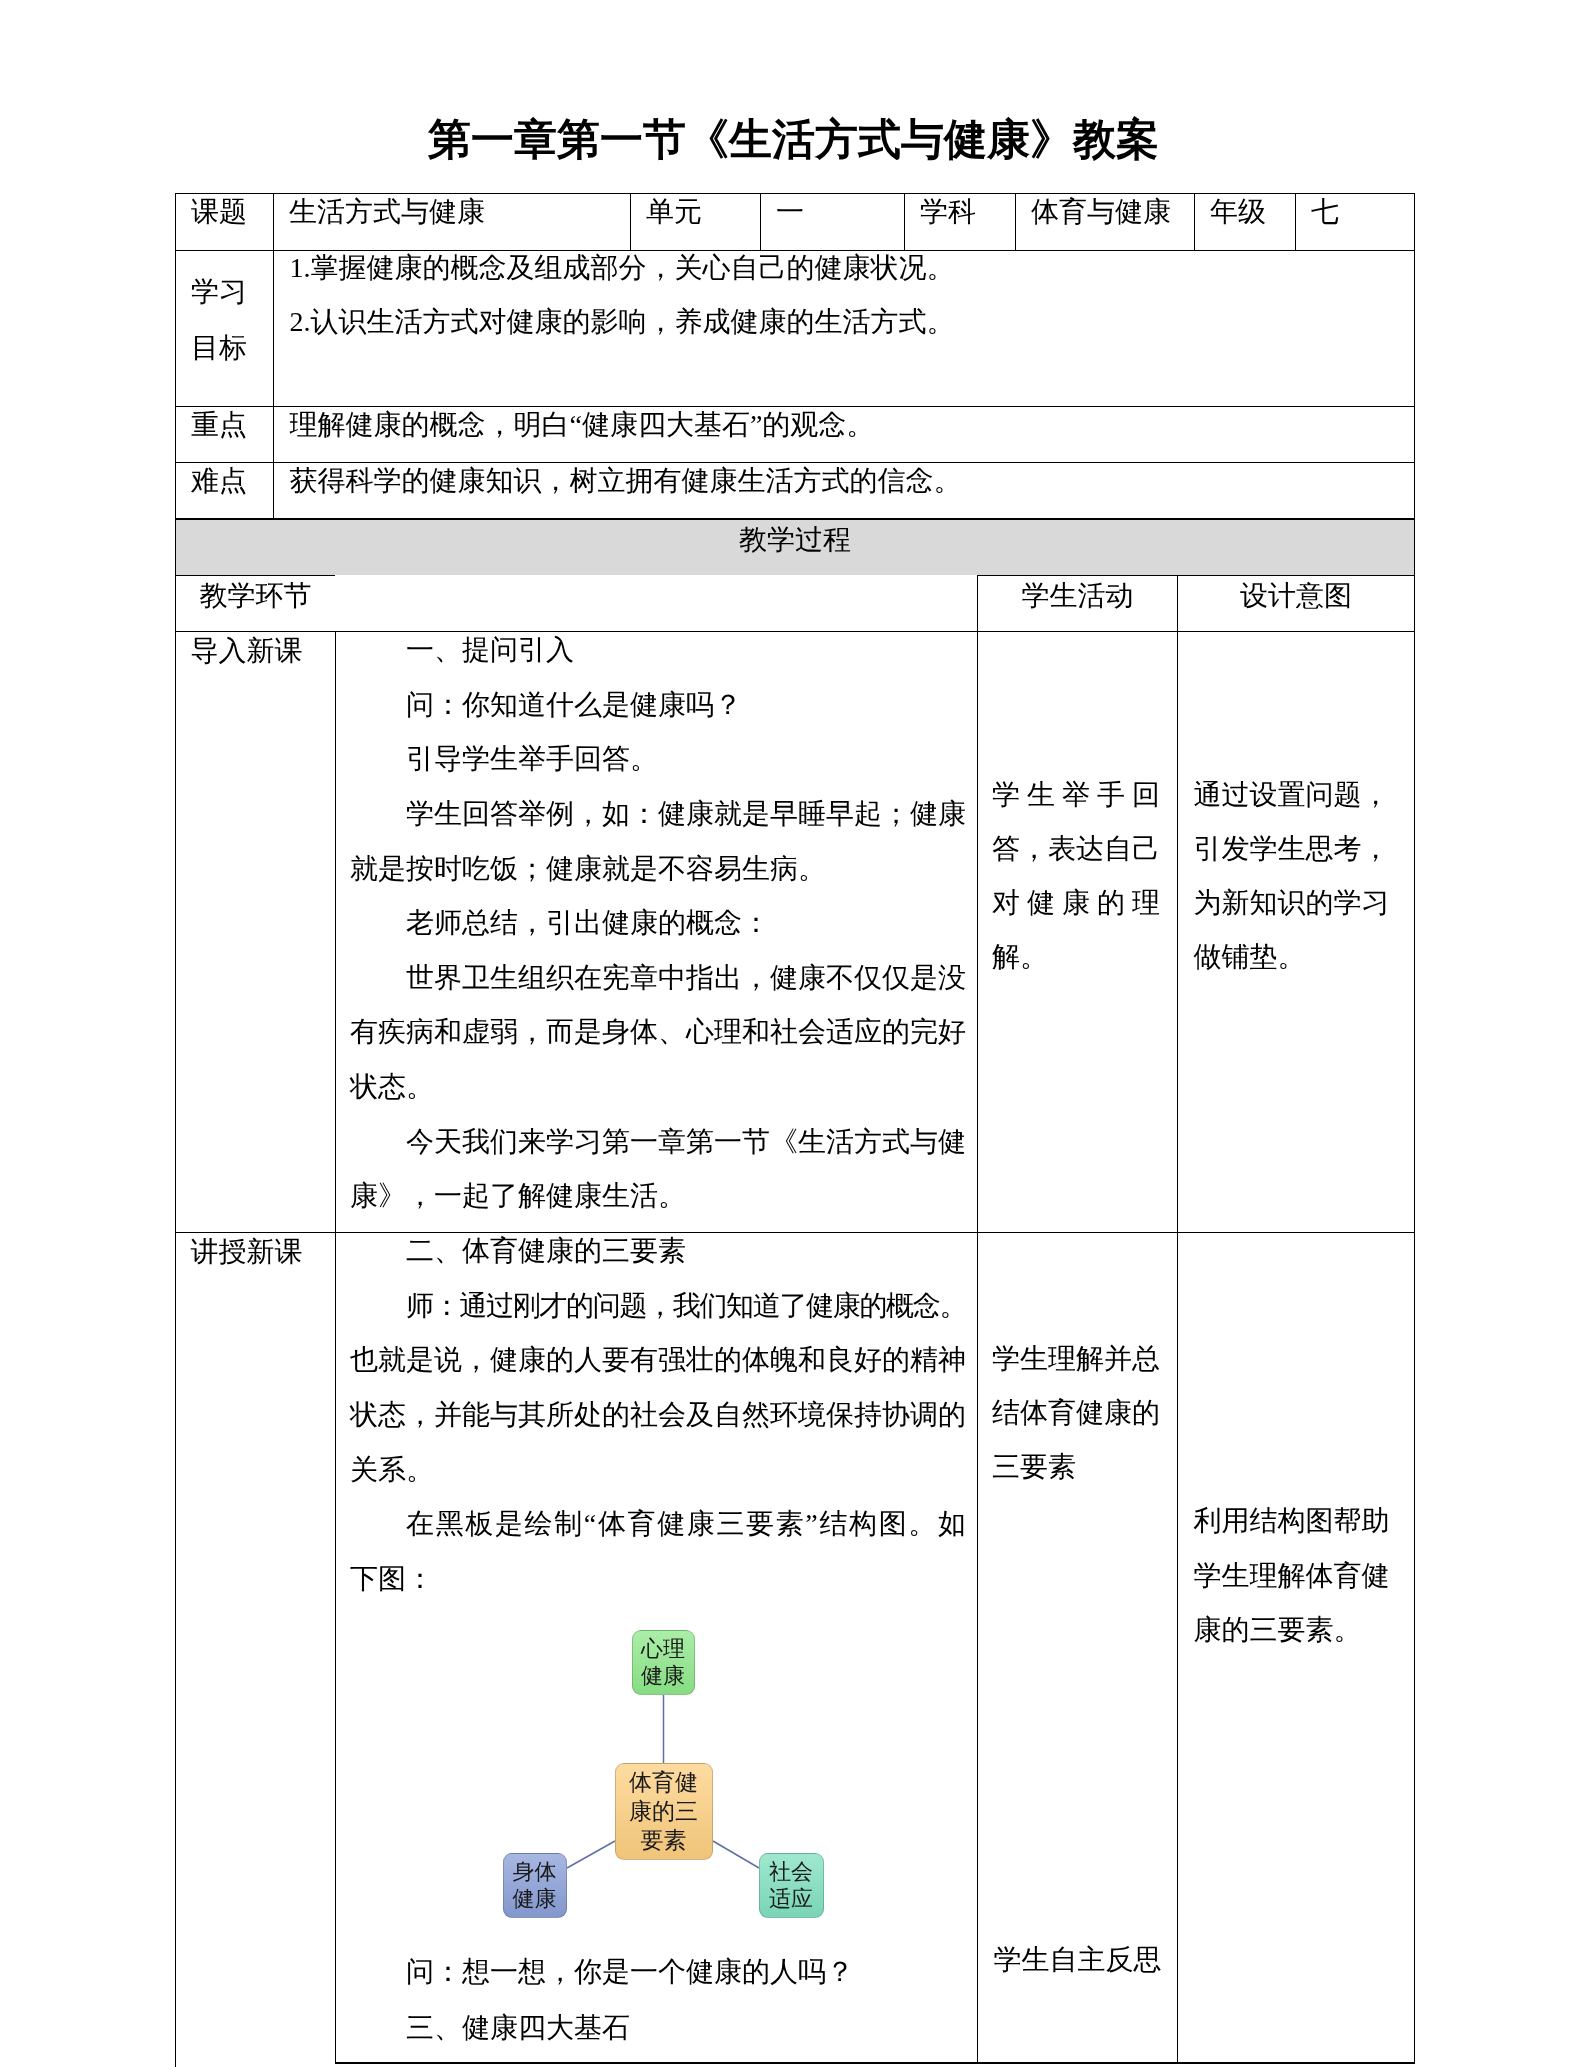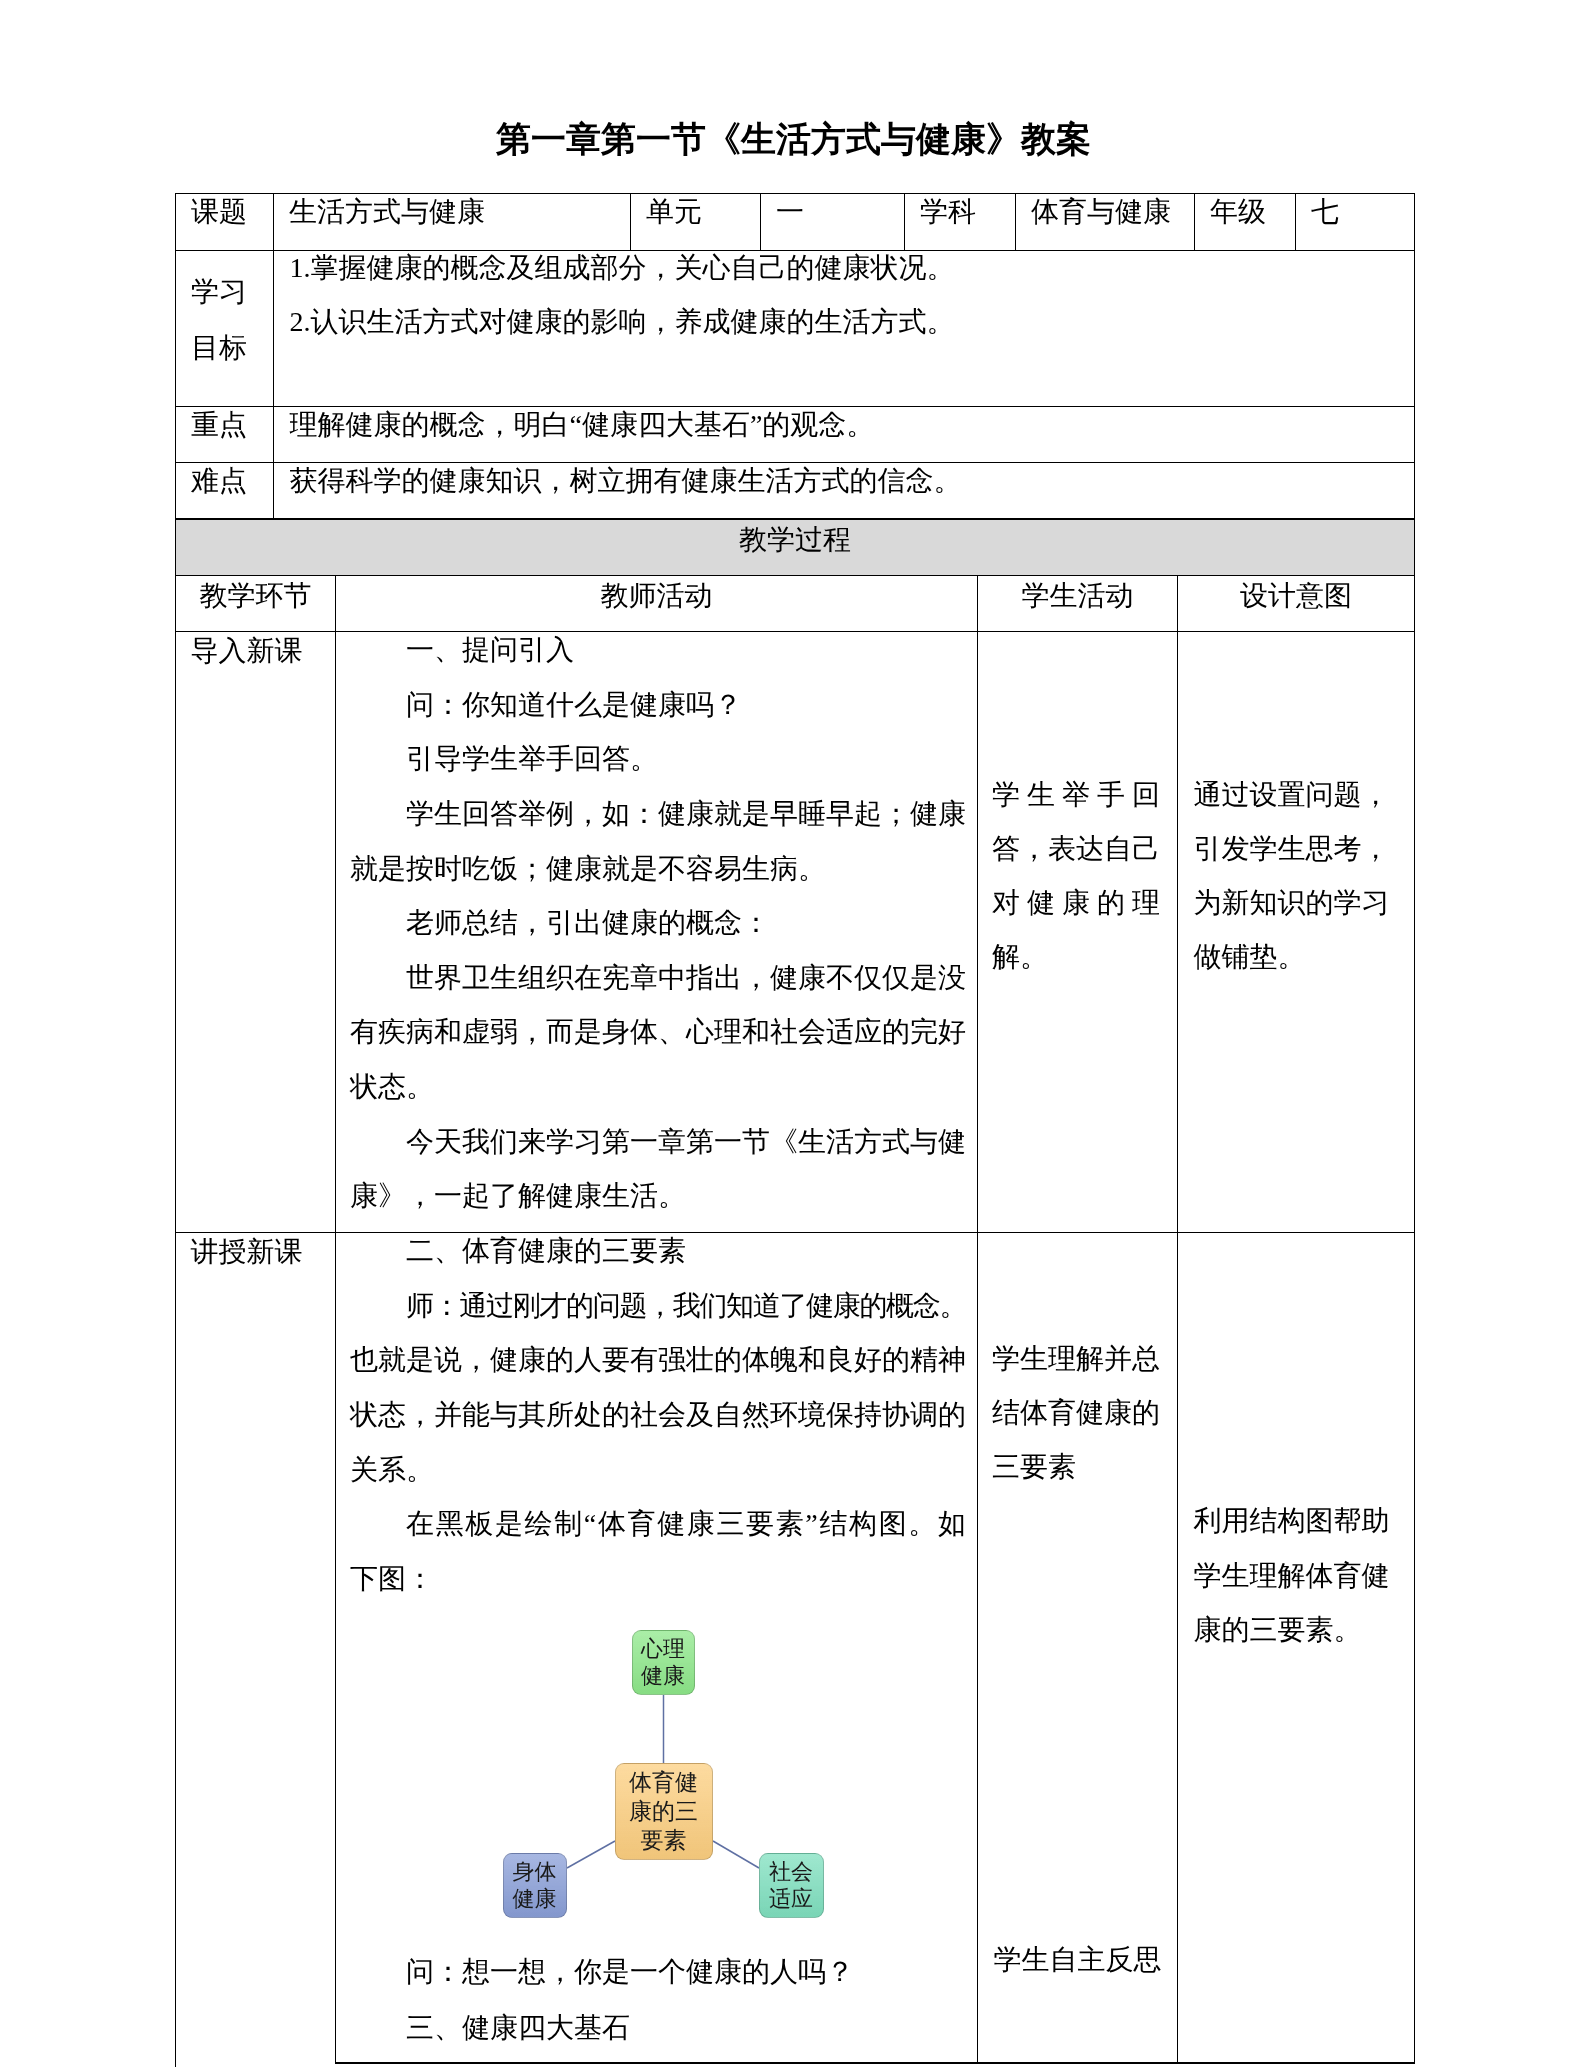--- a/index.html
+++ b/index.html
@@ -2,21 +2,21 @@
 <html><head>
 <meta charset="utf-8">
 <style>
   html, body { margin:0; padding:0; background:#ffffff; }
   .page {
     position:relative; width:1587px; height:2067px; background:#ffffff; overflow:hidden;
     font-family:"Liberation Serif","DejaVu Serif",serif; color:#000;
   }
   .title {
     position:absolute; left:0; top:112px; width:1587px; margin:0;
-    text-align:center; font-size:35px; line-height:56px; font-weight:bold; white-space:nowrap;
+    text-align:center; font-size:43px; line-height:56px; font-weight:bold; white-space:nowrap;
   }
   .cell {
     position:absolute; box-sizing:border-box;
     border-left:1.5px solid #000; border-top:1.5px solid #000;
     font-size:28px; line-height:40px;
   }
   .cell.r { border-right:1.5px solid #000; }
   .cell.b { border-bottom:2px solid #000; }
   .cell.thick-top { border-top:2.5px solid #000; }
   .cell.gray { background:#d9d9d9; }
@@ -99,23 +99,20 @@
     <span class="txt" style="left:15.5px;font-family:Liberation Serif, serif;">获得科学的健康知识，树立拥有健康生活方式的信念。</span>
   </div>
 
   <div class="cell r thick-top gray" style="left: 175px; top: 518px; width: 1240px; height: 57px; background-color: rgb(217, 217, 217);">
     <span class="txt center" style="top:-0.5px;">教学过程</span>
   </div>
 
   <div class="cell" style="left:175px;top:575px;width:160px;height:56px;">
     <span class="txt center" style="top:-0.5px;">教学环节</span>
   </div>
-  <div class="cell" style="left:335px;top:575px;width:642px;height:56px;">
-    <span class="txt center" style="top:-0.5px;">教师活动</span>
-  </div>
   <div class="cell" style="left:977px;top:575px;width:200px;height:56px;">
     <span class="txt center" style="top:-0.5px;">学生活动</span>
   </div>
   <div class="cell r" style="left:1177px;top:575px;width:238px;height:56px;">
     <span class="txt center" style="top:-0.5px;">设计意图</span>
   </div>
 
   <div class="cell" style="left:175px;top:631px;width:160px;height:601px;">
     <span class="txt" style="left:14.5px;top:-1.5px;">导入新课</span>
   </div>

